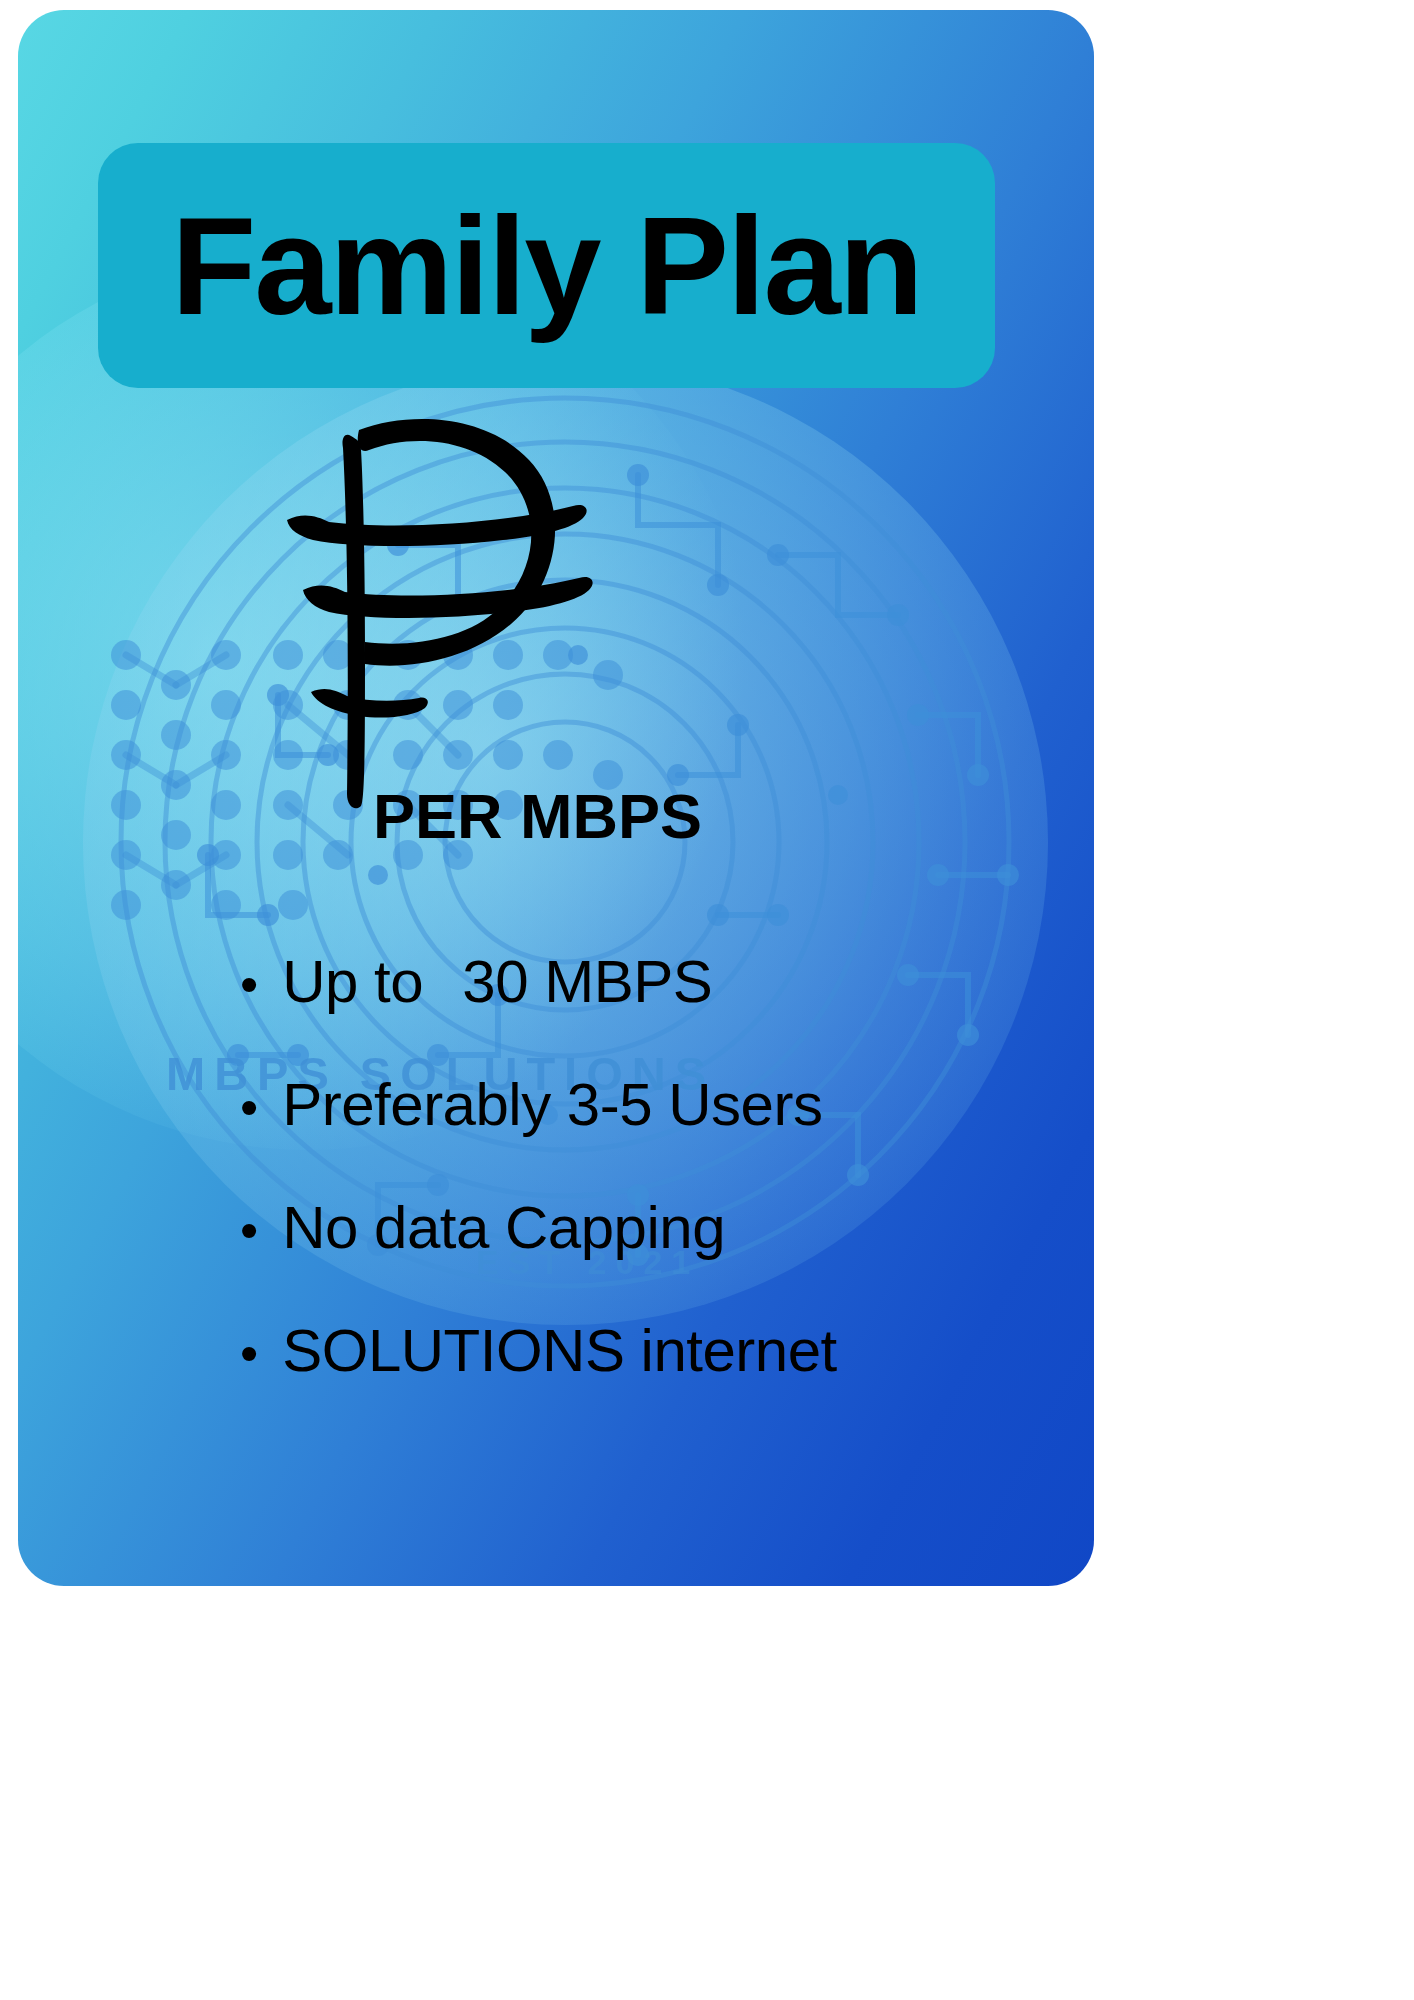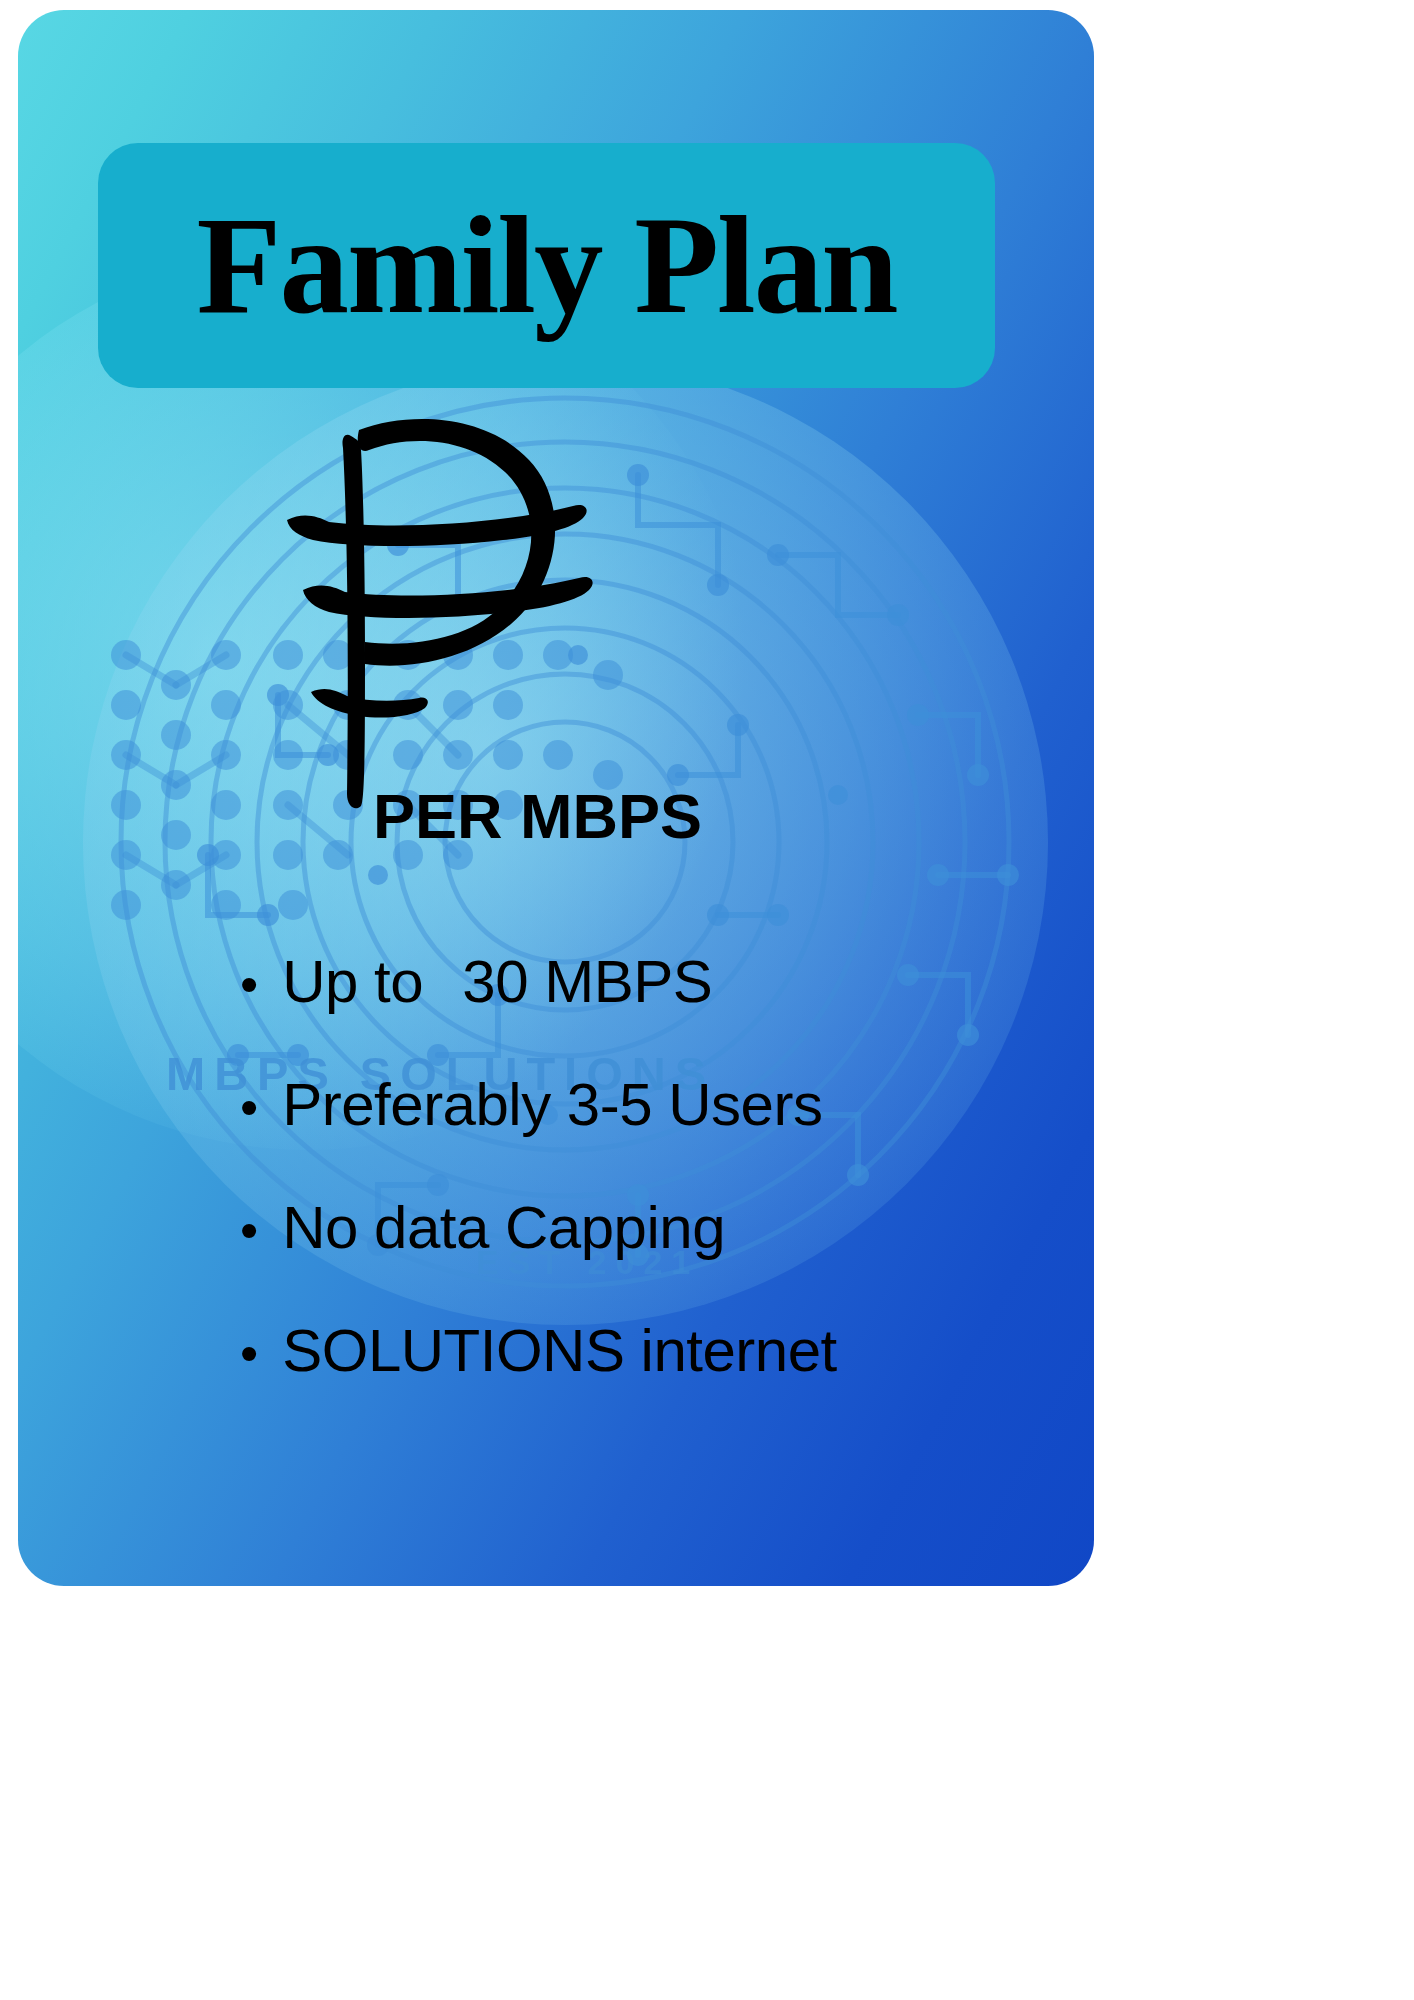--- a/index.html
+++ b/index.html
@@ -112,21 +112,21 @@
     top: 133px;
     width: 897px;
     height: 245px;
     background: #17aecd;
     border-radius: 40px;
     display: flex;
     align-items: center;
     justify-content: center;
   }
   .banner-title {
-    font-family: Liberation Serif, serif;
+    font-family: Liberation Sans, sans-serif;
     font-weight: 700;
     font-size: 139px;
     line-height: 1;
     letter-spacing: -2px;
     color: #000000;
     white-space: nowrap;
   }
 
   
   .peso {

